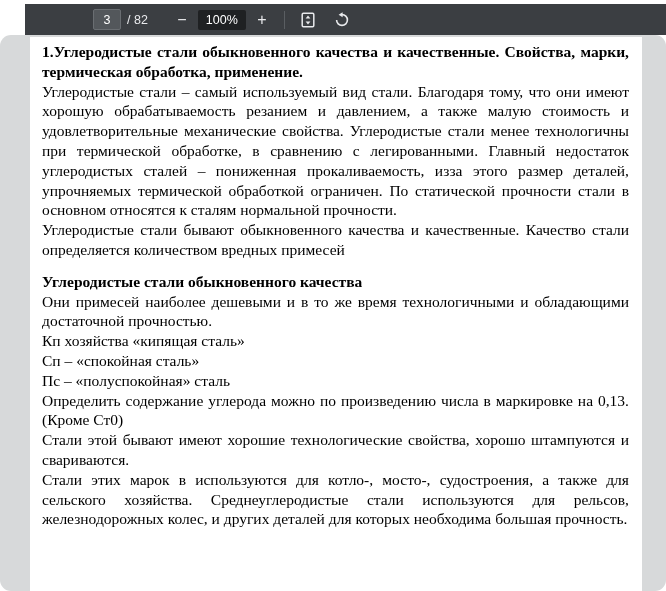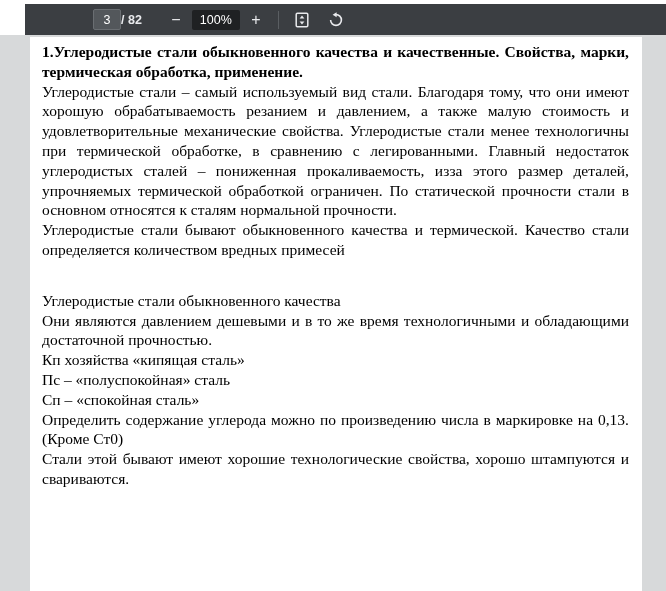--- a/index.html
+++ b/index.html
@@ -19,21 +19,21 @@
     padding-left:68px; box-sizing:border-box;
     color:#e9eaed; font-size:12.5px;
   }
   .page-input {
     width:26px; height:19px;
     background:#53575b; border:1px solid #6a6e72; border-radius:2px;
     color:#ffffff; text-align:center; font-size:12.5px;
     font-family:"Liberation Sans", sans-serif;
     padding:0; outline:none;
   }
-  .page-total { white-space:nowrap;font-weight:bold; }
+  .page-total { margin-left:6px; white-space:nowrap; }
   .tb-gap { width:22px; }
   .tb-btn {
     width:24px; height:24px;
     display:flex; align-items:center; justify-content:center;
     color:#e9eaed; font-size:16px; line-height:1;
     border-radius:3px; cursor:default; user-select:none;
   }
   .zoom-chip {
     background:#1f2123; border-radius:2px;
     padding:3px 8px; margin:12px 4px;
@@ -44,35 +44,36 @@
     width:26px; height:24px;
     display:flex; align-items:center; justify-content:center;
     border-radius:3px; cursor:default; margin-right:8px;
   }
   .tb-icon-btn svg { display:block; }
 
   
   .viewer {
     position:absolute; top:35px; left:0; right:0; bottom:0;
     background:#d7d9da;
+    border-radius:11px;
   }
   .page {
     position:absolute; top:2px; left:30px; right:24px; bottom:0;
     background:#ffffff;
     box-sizing:border-box;
     padding:5px 13px 0 12px;
     font-family:"Liberation Serif", serif;
     font-size:15.5px; line-height:19.8px;
     color:#000000;
     text-align:justify;
     overflow:hidden;
   }
   .page p { margin:0; }
   .page p.bold { font-weight:bold; }
-  .page p.subhead { font-weight:normal; margin-top:31px; }
+  .page p.subhead { font-weight:bold; margin-top:12px; }
 </style>
 </head>
 <body>
 
 <div class="toolbar">
   <input class="page-input" type="text" value="3" style="">
   <span class="page-total">/ 82</span>
 
   <span class="tb-gap"></span>
 
@@ -99,22 +100,23 @@
         <path d="M8.6 0.2 L8.6 5.2 L4.6 2.7 Z" fill="#e9eaed"></path>
       </svg>
     </span>
   </span>
 </div>
 
 <div class="viewer">
   <div class="page">
     <p class="bold">1.Углеродистые стали обыкновенного качества и качественные. Свойства, марки, термическая обработка, применение.</p>
     <p>Углеродистые стали – самый используемый вид стали. Благодаря тому, что они имеют хорошую обрабатываемость резанием и давлением, а также малую стоимость и удовлетворительные механические свойства. Углеродистые стали менее технологичны при термической обработке, в сравнению с легированными. Главный недостаток углеродистых сталей – пониженная прокаливаемость, изза этого размер деталей, упрочняемых термической обработкой ограничен. По статической прочности стали в основном относятся к сталям нормальной прочности.</p>
-    <p>Углеродистые стали бывают обыкновенного качества и термической. Качество стали определяется количеством вредных примесей</p>
+    <p>Углеродистые стали бывают обыкновенного качества и качественные. Качество стали определяется количеством вредных примесей</p>
     <p class="subhead">Углеродистые стали обыкновенного качества</p>
-    <p>Они являются давлением дешевыми и в то же время технологичными и обладающими достаточной прочностью.</p>
+    <p>Они примесей наиболее дешевыми и в то же время технологичными и обладающими достаточной прочностью.</p>
     <p>Кп хозяйства «кипящая сталь»</p>
+    <p>Сп  – «спокойная сталь»</p>
     <p>Пс  – «полуспокойная» сталь</p>
-    <p>Сп  – «спокойная сталь»</p>
     <p>Определить содержание углерода можно по произведению числа в маркировке на 0,13.(Кроме Ст0)</p>
     <p>Стали этой бывают имеют хорошие технологические свойства, хорошо штампуются и свариваются.</p>
+    <p>Стали этих марок в используются для котло-, мосто-, судостроения, а также для сельского хозяйства. Среднеуглеродистые стали используются для рельсов, железнодорожных колес, и других деталей для которых необходима большая прочность.</p>
   </div>
 </div>
 
 </body></html>

